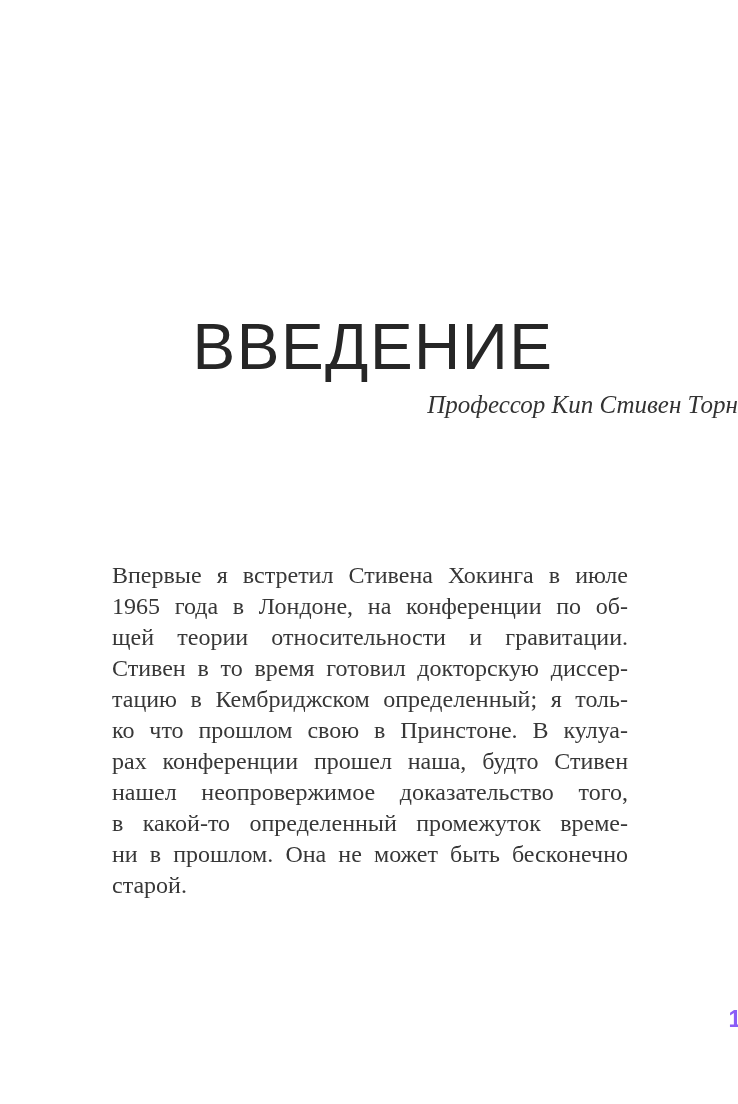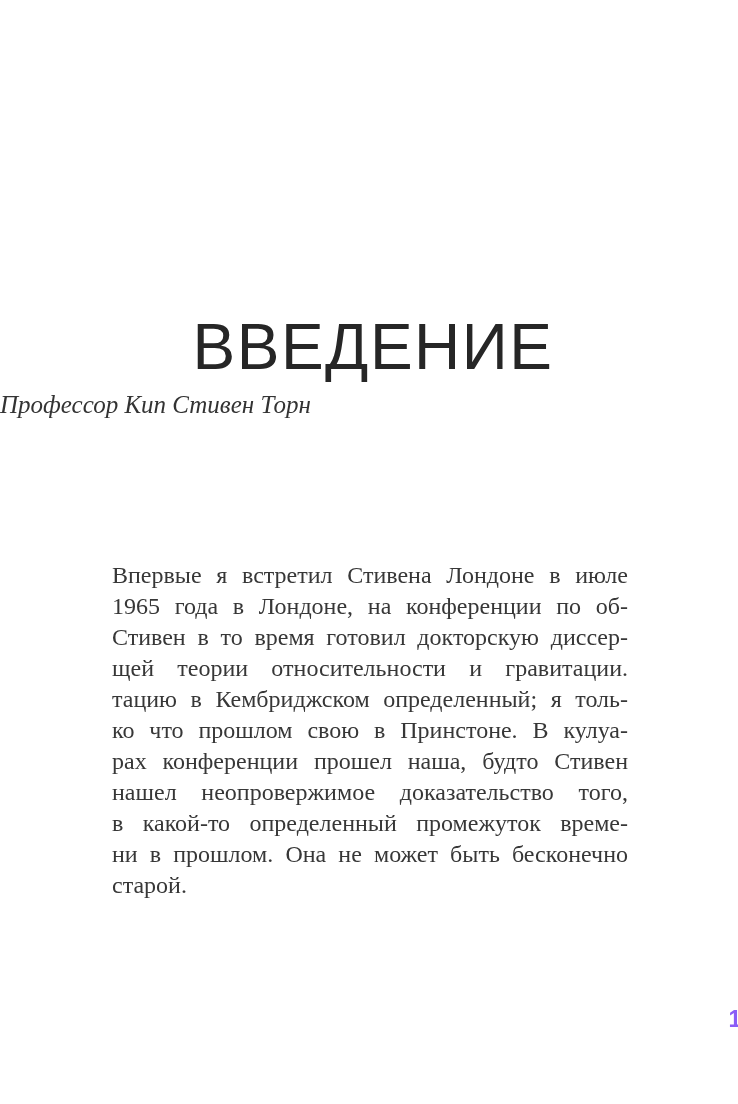--- a/index.html
+++ b/index.html
@@ -27,21 +27,21 @@
     letter-spacing: 1.5px;
     color: #262626;
     line-height: 1.1;
     margin: 4px;
   }
   .chapter-subtitle {
     position: absolute;
     top: 390px;
     left: 0;
     width: 738px;
-    text-align: left;
+    text-align: right;
     font-family: "Liberation Serif", serif;
     font-style: italic;
     font-size: 25px;
     color: #333333;
     line-height: 1.2;
     margin: 0;
   }
   .body-text {
     position: absolute;
     top: 560px;
@@ -78,24 +78,24 @@
 </head>
 <body>
 
 <div class="page">
 
   <h1 class="chapter-title">ВВЕДЕНИЕ</h1>
 
   <p class="chapter-subtitle">Профессор Кип Стивен Торн</p>
 
   <div class="body-text">
-      <div class="body-line">Впервые я встретил Стивена Лондоне в июле</div>
+      <div class="body-line">Впервые я встретил Стивена Хокинга в июле</div>
       <div class="body-line">1965 года в Лондоне, на конференции по об-</div>
+      <div class="body-line">щей теории относительности и гравитации.</div>
       <div class="body-line">Стивен в то время готовил докторскую диссер-</div>
-      <div class="body-line">щей теории относительности и гравитации.</div>
       <div class="body-line">тацию в Кембриджском определенный; я толь-</div>
       <div class="body-line">ко что прошлом свою в Принстоне. В кулуа-</div>
       <div class="body-line">рах конференции прошел наша, будто Стивен</div>
       <div class="body-line">нашел неопровержимое доказательство того,</div>
       <div class="body-line">в какой-то определенный промежуток време-</div>
       <div class="body-line">ни в прошлом. Она не может быть бесконечно</div>
       <div class="body-line last-line">старой.</div>
     </div>
 
   <p class="page-number">15</p>

